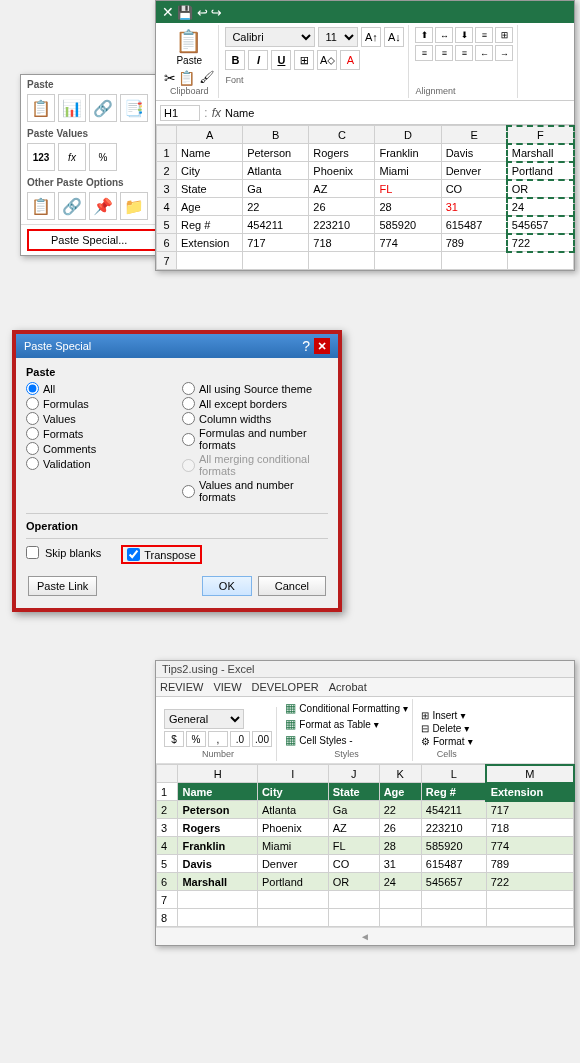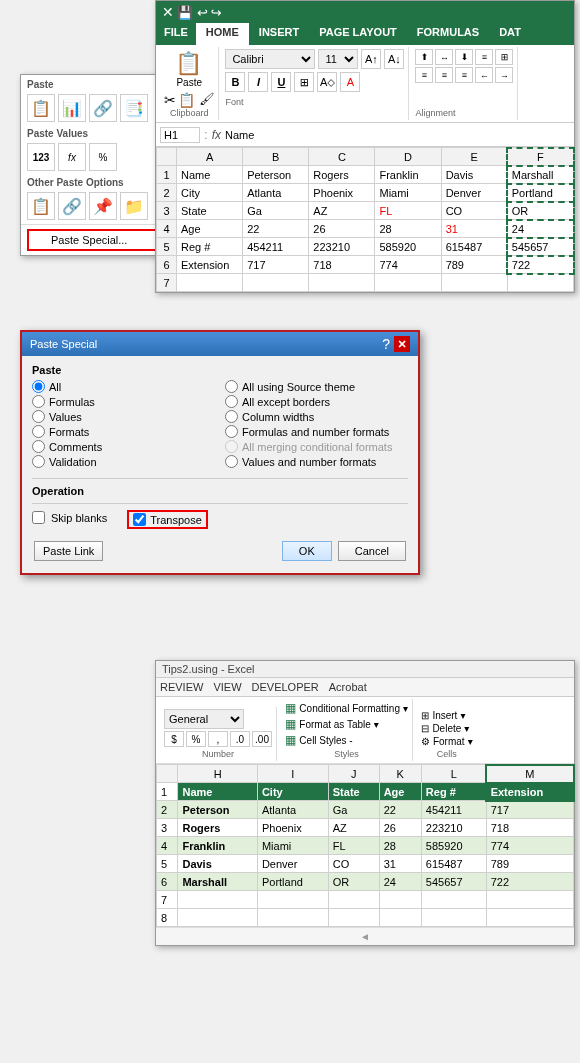--- a/index.html
+++ b/index.html
@@ -273,24 +273,24 @@
       color: #000;
       font-size: 11px;
       padding: 3px 22px;
       cursor: pointer;
       text-align: left;
     }
 
     
     .paste-special-dialog {
       position: absolute;
-      top: 330px; left: 20px;
-      width: 400px;
+      top: 330px; left: 12px;
+      width: 330px;
       background: #f0f0f0;
-      border: 2px solid #b91c1c;
+      border: 4px solid #b91c1c;
       box-shadow: 3px 3px 8px rgba(0,0,0,0.4);
       font-size: 11px;
     }
     .dialog-titlebar {
       background: linear-gradient(to bottom, #4a90d9, #2c6fb5);
       color: #fff;
       padding: 4px 8px;
       display: flex;
       justify-content: space-between;
       align-items: center;
@@ -537,28 +537,20 @@
 
   <div class="excel-titlebar">
     <span class="excel-icon">✕</span>
     <div class="quick-access">
       <span class="quick-btn">💾</span>
       <span class="quick-btn">↩</span>
       <span class="quick-btn">↪</span>
     </div>
   </div>
 
-  <div class="ribbon-tabs">
-    <div class="ribbon-tab active" style="background:#217346;color:#fff;font-weight:bold;padding:3px 8px;">FILE</div>
-    <div class="ribbon-tab active" style="background:#fff;color:#333;">HOME</div>
-    <div class="ribbon-tab" style="color:#fff;">INSERT</div>
-    <div class="ribbon-tab" style="color:#fff;">PAGE LAYOUT</div>
-    <div class="ribbon-tab" style="color:#fff;">FORMULAS</div>
-    <div class="ribbon-tab" style="color:#fff;">DAT</div>
-  </div>
 
   <div class="ribbon-content">
 
     <div class="ribbon-group">
       <div class="ribbon-btn">
         <span style="font-size:22px;">📋</span>
         <span style="font-size:10px;">Paste</span>
       </div>
       <div style="display:flex;gap:3px;margin-top:2px;">
         <span style="font-size:14px;cursor:pointer;">✂</span>

